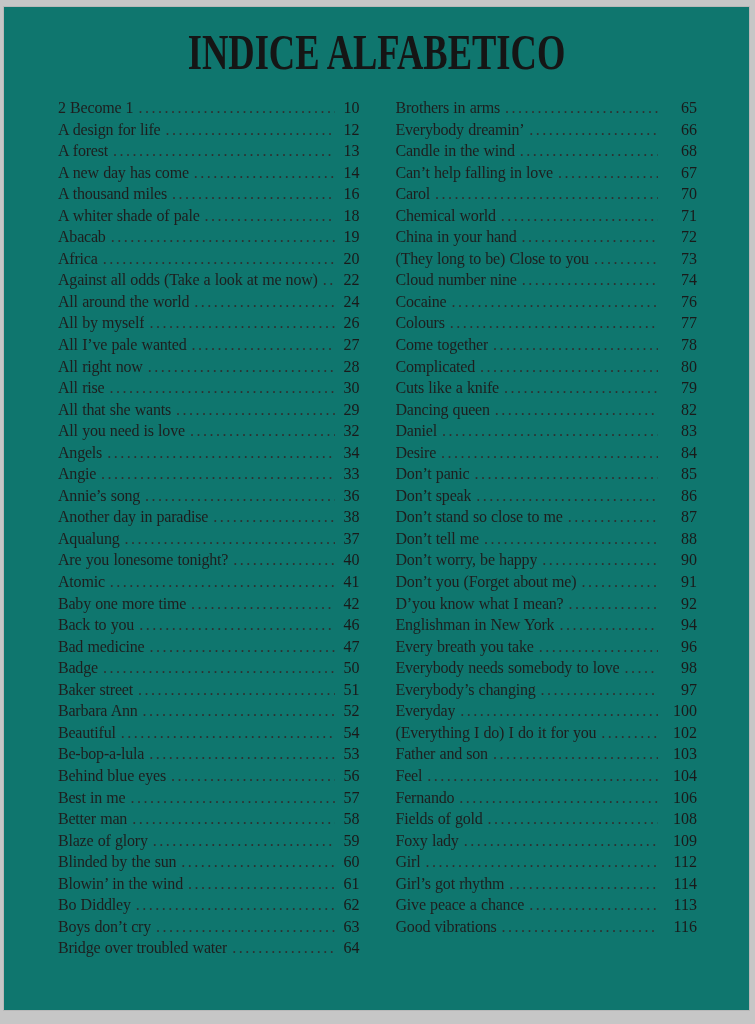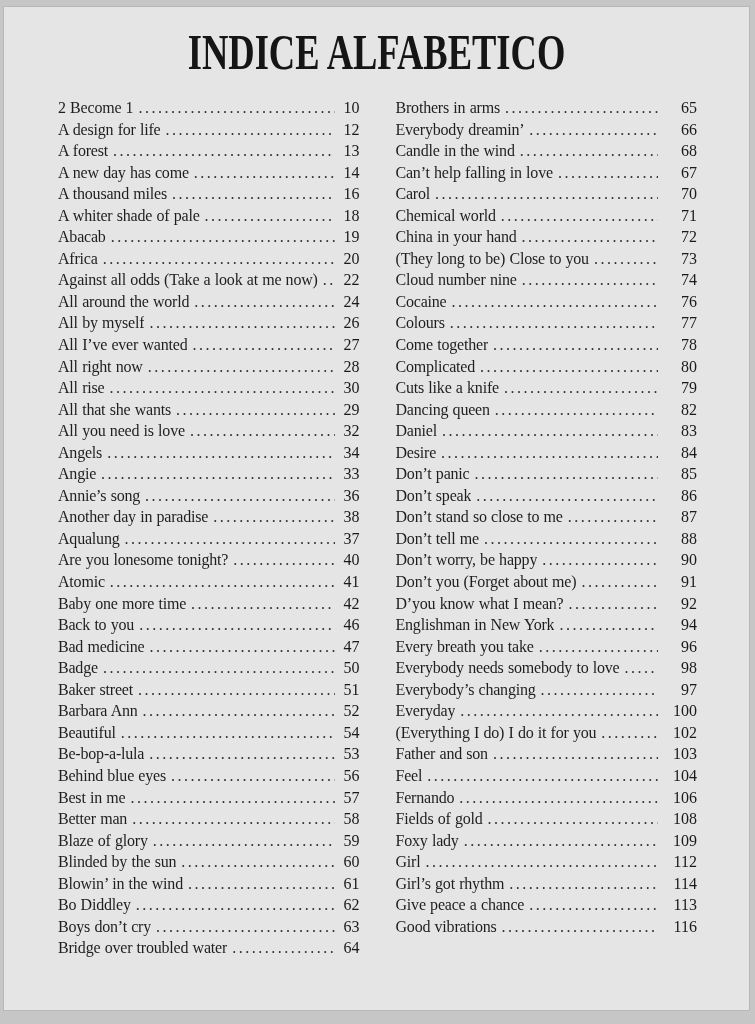--- a/index.html
+++ b/index.html
@@ -16,21 +16,21 @@
     width: 755px;
     height: 1024px;
     background: #c6c6c6;
   }
   .sheet {
     position: absolute;
     left: 3px;
     top: 6px;
     right: 5px;
     bottom: 13px;
-    background: #e5e5e5;
+    background: #0f766e;
     border: 1px solid #b8b8b8;
     box-sizing: border-box;
   }
   .title {
     margin: 0;
     padding-top: 20px;
     height: 50px;
     line-height: 50px;
     text-align: center;
     font-size: 50px;
@@ -144,21 +144,21 @@
             <span class="t">All around the world</span>
             <span class="dots"></span>
             <span class="n">24</span>
           </div>
           <div class="row">
             <span class="t">All by myself</span>
             <span class="dots"></span>
             <span class="n">26</span>
           </div>
           <div class="row">
-            <span class="t">All I’ve ever wanted</span>
+            <span class="t">All I’ve pale wanted</span>
             <span class="dots"></span>
             <span class="n">27</span>
           </div>
           <div class="row">
             <span class="t">All right now</span>
             <span class="dots"></span>
             <span class="n">28</span>
           </div>
           <div class="row">
             <span class="t">All rise</span>

